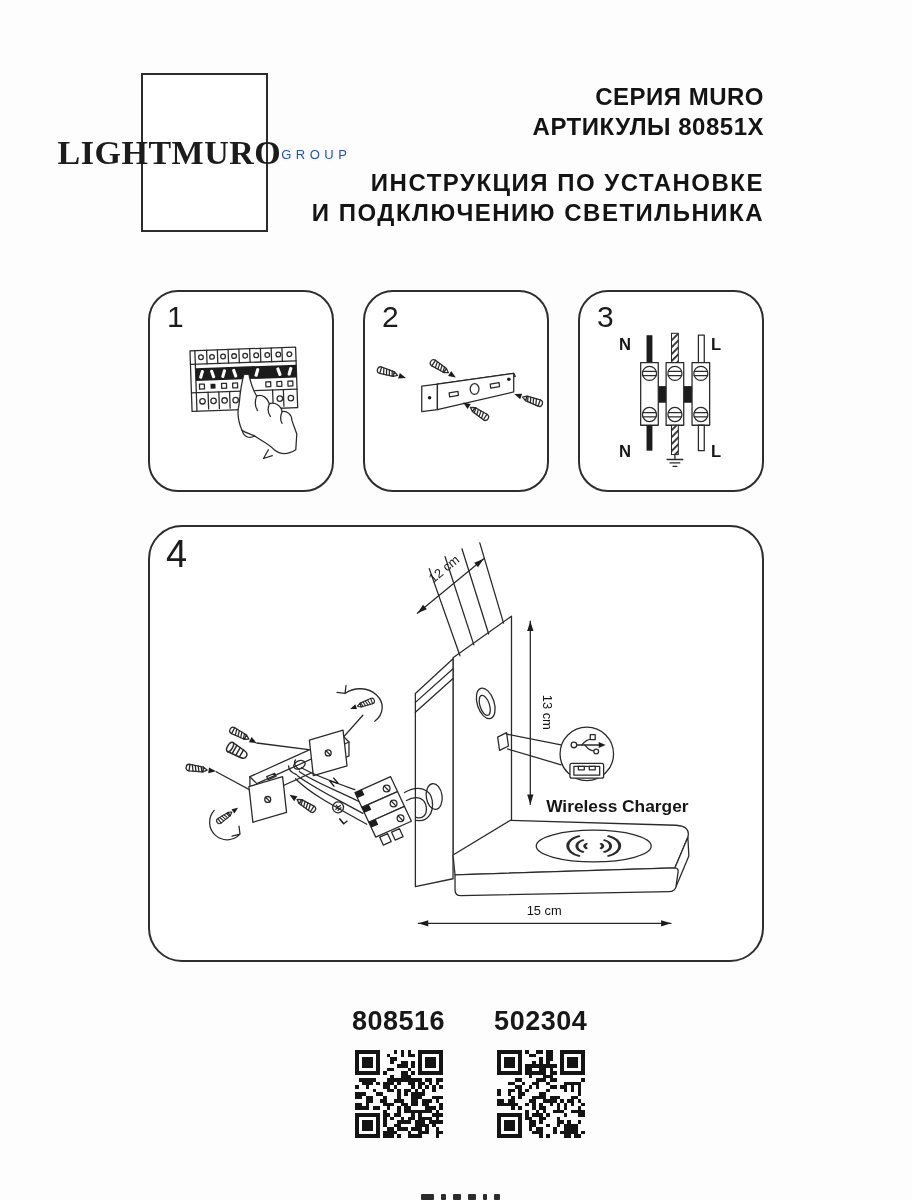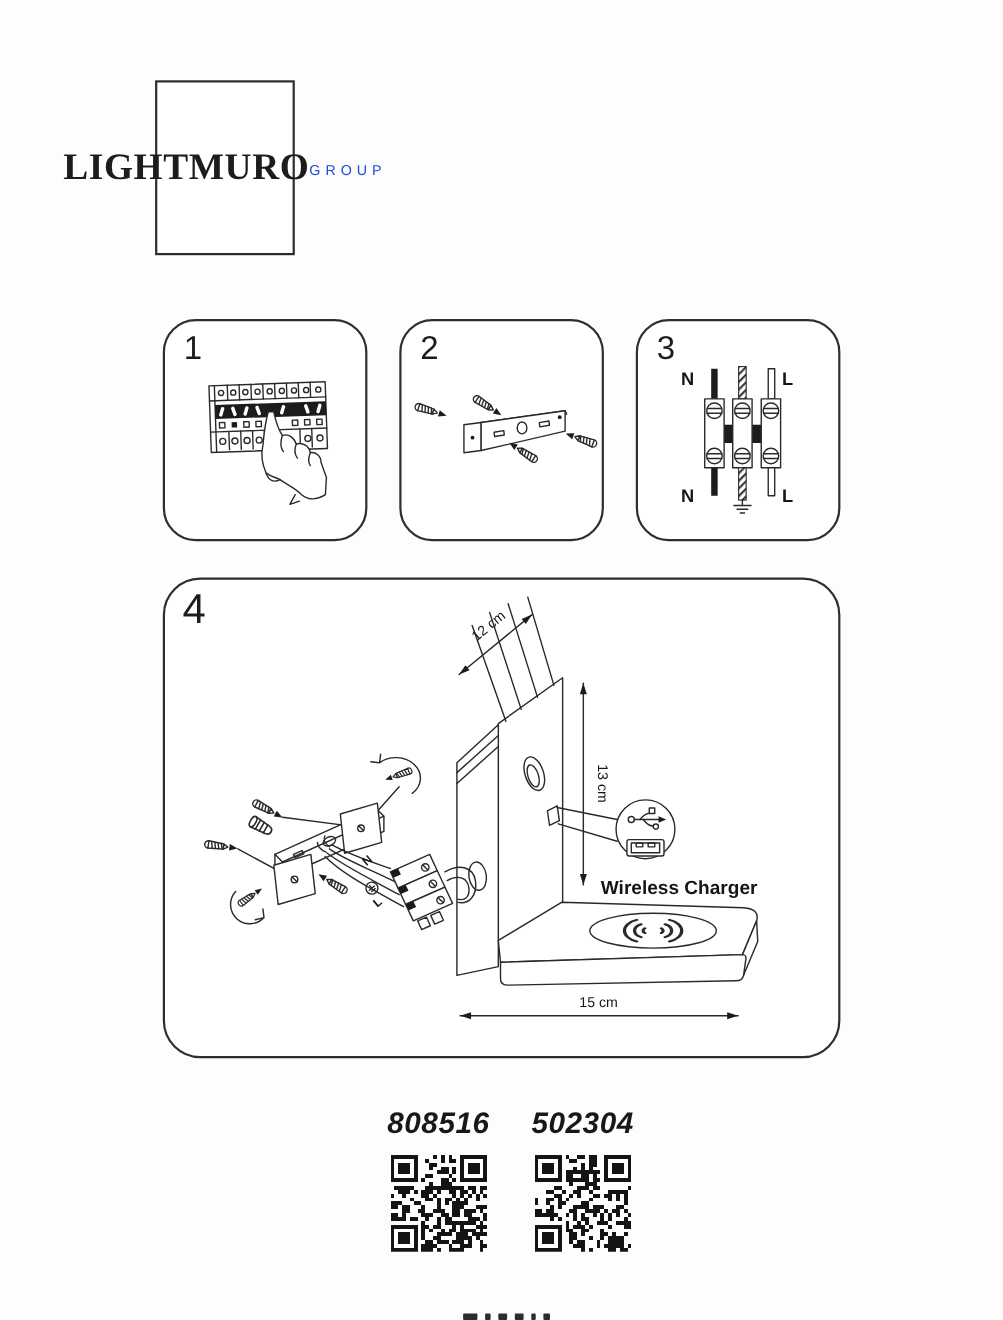--- a/index.html
+++ b/index.html
@@ -33,21 +33,21 @@
   #p4{left:148px;top:525px;width:616px;height:437px;border-radius:34px;}
   #p4 .num{font-size:38px;left:16px;top:6px;}
 
   
   .s{stroke:#2a2a2a;stroke-width:1.3;fill:none;stroke-linecap:round;stroke-linejoin:round;}
   .sw{stroke:#2a2a2a;stroke-width:1.3;fill:#fff;stroke-linejoin:round;stroke-linecap:round;}
   .fb{fill:#1c1c1c;stroke:none;}
   .t{font-family:"Liberation Sans",sans-serif;fill:#161616;}
 
   
-  .qr-row{position:absolute;left:352px;top:1006px;display:flex;gap:38px;font-style:italic;}
+  .qr-row{position:absolute;left:352px;top:1006px;display:flex;gap:49px;}
   .qr-item{display:flex;flex-direction:column;align-items:center;}
   .qr-label{font-size:27px;font-weight:bold;letter-spacing:0.5px;color:#181818;margin-bottom:13px;}
   .qr-box{width:88px;height:88px;}
 
   
   .cut-marks{position:absolute;left:421px;top:1194px;display:flex;gap:7px;align-items:flex-start;}
   .cut-marks span{display:block;background:#2c2c2c;height:6px;border-radius:1px;}
 </style>
 </head>
 <body>
@@ -79,20 +79,28 @@
     <div class="logo-word">LIGHT</div>
     <div class="logo-word">MURO</div>
     <div class="logo-group">GROUP</div>
     <div class="logo-flag">
       <span style="background:#2f9e4f"></span>
       <span style="background:#ffffff;border-top:1px solid #ddd;border-bottom:1px solid #ddd"></span>
       <span style="background:#cf3339"></span>
     </div>
   </div>
 
+  <div class="header-titles">
+    <div class="series-line">СЕРИЯ MURO</div>
+    <div class="series-line">АРТИКУЛЫ 80851X</div>
+    <div class="instr-block">
+      <div class="instr-line">ИНСТРУКЦИЯ ПО УСТАНОВКЕ</div>
+      <div class="instr-line">И ПОДКЛЮЧЕНИЮ СВЕТИЛЬНИКА</div>
+    </div>
+  </div>
 
   <div class="panel" id="p1">
     <span class="num">1</span>
     <svg viewBox="0 0 186 202">
       <g transform="rotate(-2 96 92)">
         <rect x="42" y="58" width="108" height="62" class="sw"></rect>
         <path class="s" stroke-width="1" d="M47,58 L47,120"></path>
         <path class="s" stroke-width="0.9" d="M59,58 V72 M70,58 V72 M81,58 V72 M92,58 V72 M103,58 V72 M114,58 V72 M125,58 V72 M136,58 V72"></path>
         <path class="s" stroke-width="1" d="M42,72 H150"></path>
         <circle cx="53" cy="65" r="2.4" class="s"></circle>

